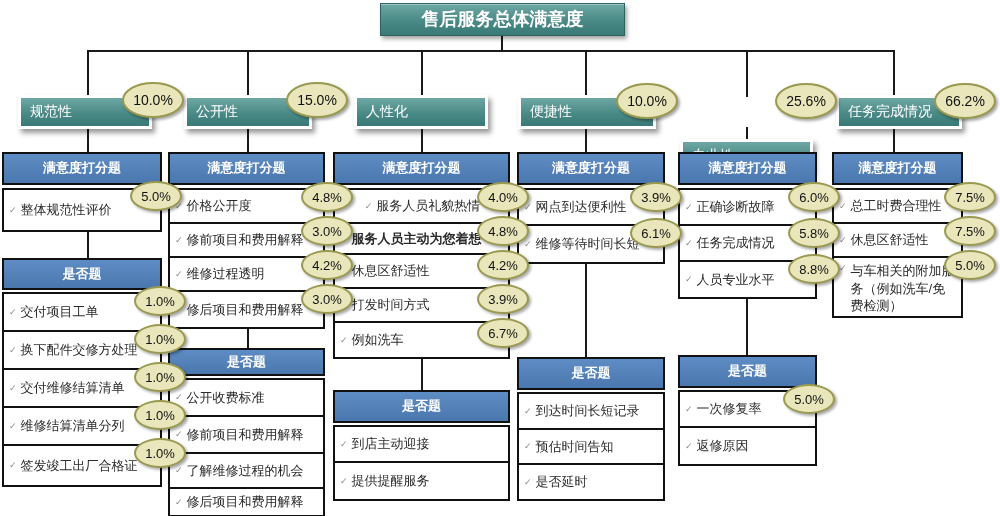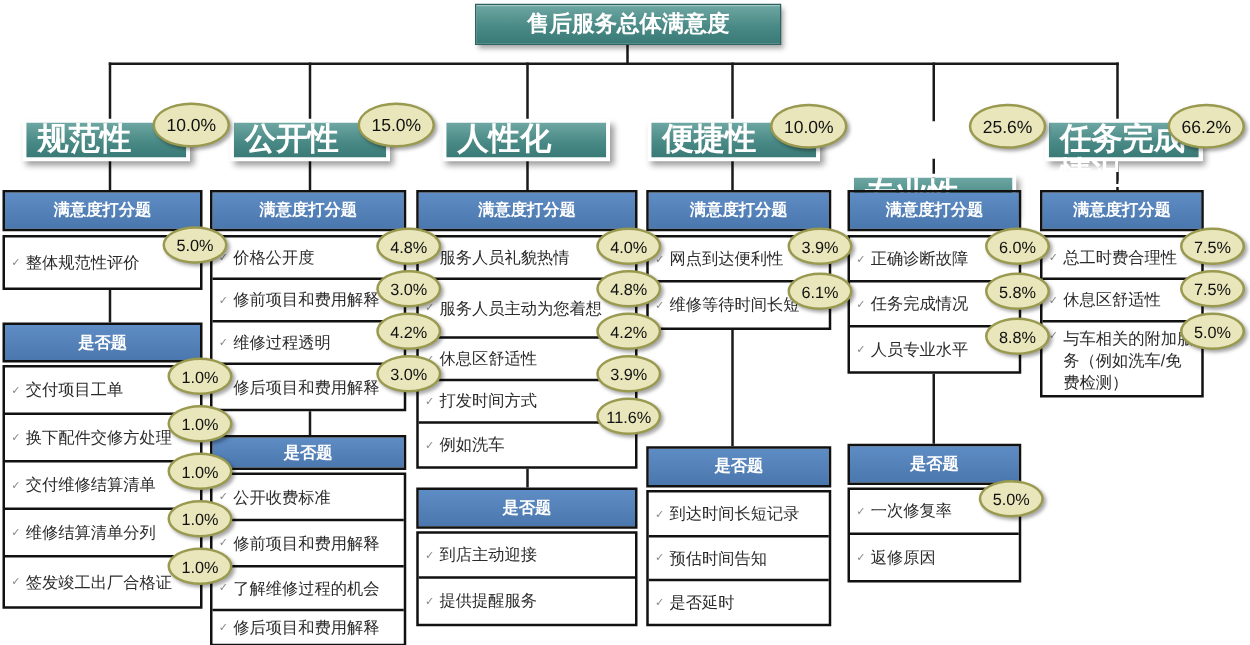--- a/index.html
+++ b/index.html
@@ -6,21 +6,21 @@
   #canvas{position:relative;width:1000px;height:516px;background:#fff;overflow:hidden;
           font-family:"Liberation Sans","DejaVu Sans",sans-serif;padding-left:32px;}
   .line{position:absolute;background:#1a1a1a;}
   .main-title{position:absolute;left:380px;top:3px;width:245px;height:33px;box-sizing:border-box;
     background:linear-gradient(180deg,#6ea7a3 0%,#4a8a86 55%,#3a7a76 100%);
     border:1px solid #2c625f;box-shadow:2px 3px 4px rgba(0,0,0,.35), inset 0 1px 0 rgba(255,255,255,.35);
     color:#fff;font-size:18px;font-weight:bold;text-align:center;line-height:31px;}
   .cat-header{position:absolute;top:95px;height:34px;box-sizing:border-box;
     border:3px solid #fff;box-shadow:3px 4px 5px rgba(0,0,0,.40);
     background:linear-gradient(180deg,#6ea7a3 0%,#4a8a86 55%,#3a7a76 100%);
-    color:#fff;font-size:25px;font-weight:bold;line-height:27px;padding-left:9px;}
+    color:#fff;font-size:14px;font-weight:normal;line-height:27px;padding-left:9px;}
   .qbox{position:absolute;}
   .qhead{box-sizing:border-box;height:33px;border:2px solid #111;
     background:linear-gradient(180deg,#5e8cc4 0%,#4a77ad 100%);
     color:#fff;font-size:13px;font-weight:bold;text-align:center;line-height:28px;}
   .qbody{margin-top:3px;border:2px solid #111;background:#fff;}
   .qrow{box-sizing:border-box;border-bottom:2px solid #111;display:flex;align-items:center;
     padding:1px 3px 1px 5px;font-size:13px;color:#2b2b2b;line-height:1.35;}
   .qrow:last-child{border-bottom:none;}
   .tick{color:#8a8a8a;font-size:9px;margin-right:4px;flex:0 0 auto;}
   .badge{position:absolute;box-sizing:border-box;background:#e8e6ba;border:2px solid #99994f;
@@ -155,25 +155,25 @@
       <div class="qrow" style="height:26px;">
           <span class="tick">✓</span>
           <span>修后项目和费用解释</span>
         </div>
     </div>
   </div>
 
   <div class="qbox" style="left:333px;top:152px;width:177px;">
     <div class="qhead">满意度打分题</div>
     <div class="qbody">
-      <div class="qrow" style="height:34px;">
+      <div class="qrow" style="height:34px;justify-content:center;">
           <span class="tick">✓</span>
           <span>服务人员礼貌热情</span>
         </div>
-      <div class="qrow" style="height:47px;">
+      <div class="qrow" style="height:31px;font-weight:bold;">
           <span class="tick">✓</span>
           <span>服务人员主动为您着想</span>
         </div>
       <div class="qrow" style="height:34px;">
           <span class="tick">✓</span>
           <span>休息区舒适性</span>
         </div>
       <div class="qrow" style="height:34px;">
           <span class="tick">✓</span>
           <span>打发时间方式</span>
@@ -181,21 +181,21 @@
       <div class="qrow" style="height:34px;">
           <span class="tick">✓</span>
           <span>例如洗车</span>
         </div>
     </div>
   </div>
   <div class="badge item" style="left:477px;top:182px;">4.0%</div>
   <div class="badge item" style="left:477px;top:216px;">4.8%</div>
   <div class="badge item" style="left:477px;top:250px;">4.2%</div>
   <div class="badge item" style="left:477px;top:284px;">3.9%</div>
-  <div class="badge item" style="left:477px;top:318px;">11.6%</div>
+  <div class="badge item" style="left:477px;top:318px;">6.7%</div>
 
   <div class="qbox" style="left:333px;top:390px;width:177px;">
     <div class="qhead">是否题</div>
     <div class="qbody" style="margin-top:2px;">
       <div class="qrow" style="height:36px;">
           <span class="tick">✓</span>
           <span>到店主动迎接</span>
         </div>
       <div class="qrow" style="height:36px;">
           <span class="tick">✓</span>

